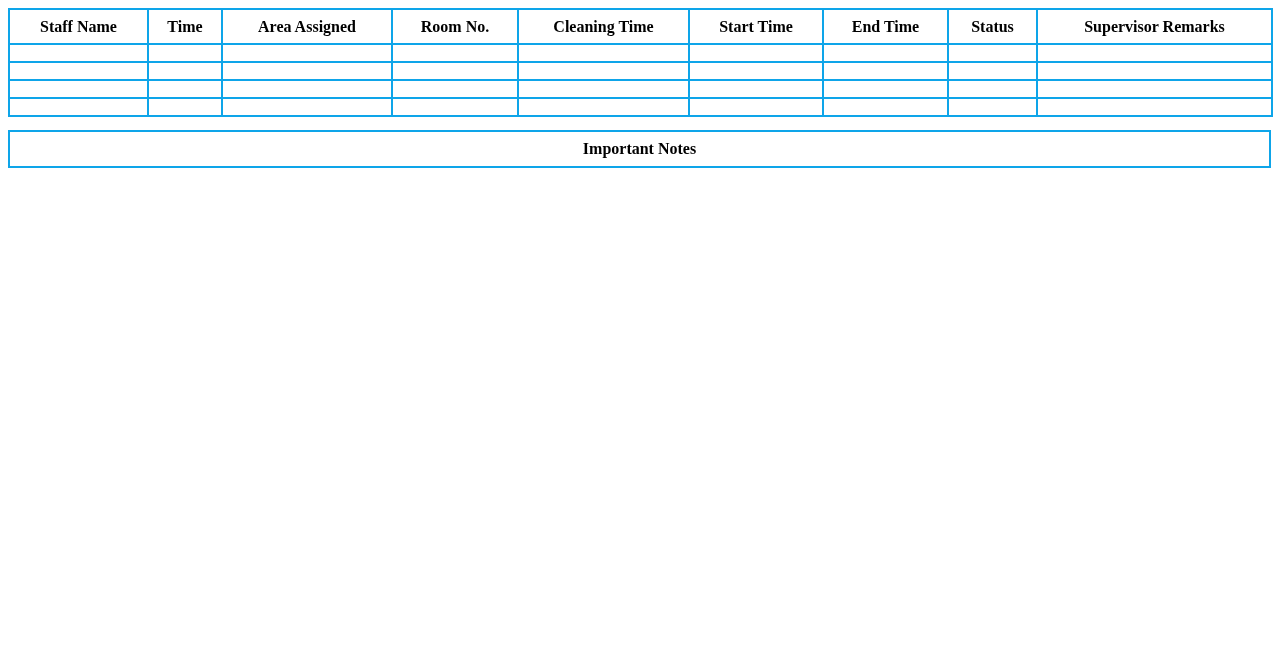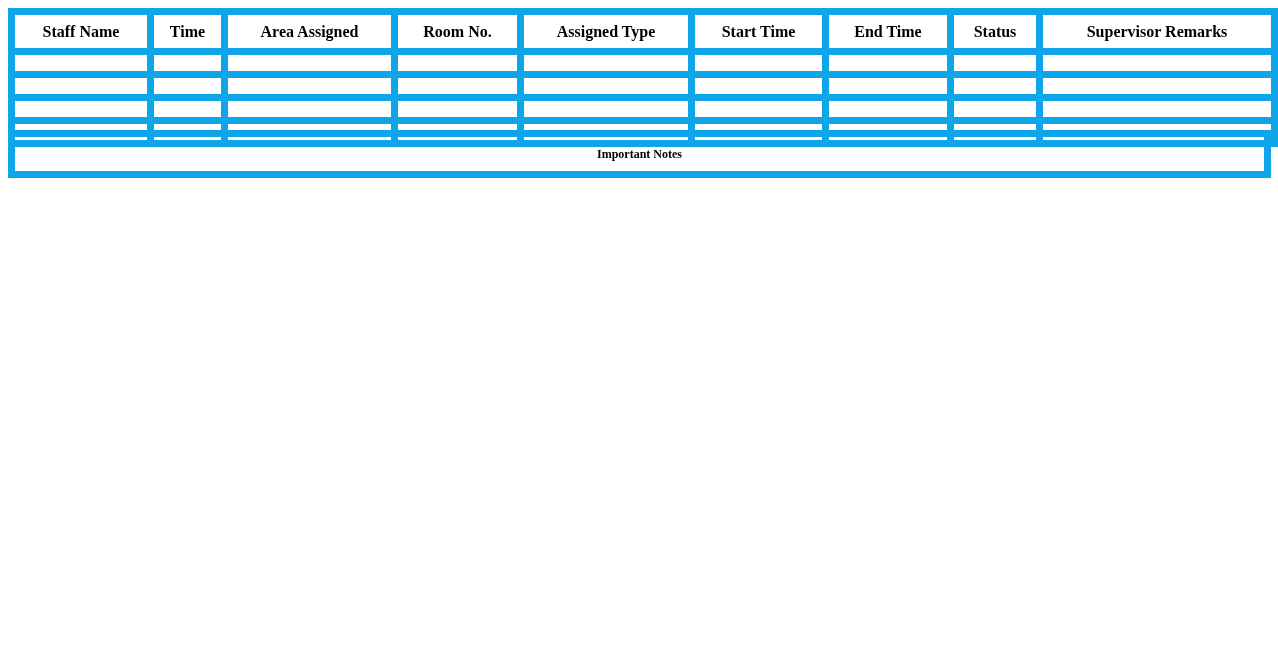--- a/index.html
+++ b/index.html
@@ -8,30 +8,30 @@
       font-family: "Liberation Serif", "DejaVu Serif", serif;
       font-size: 16px; color: #000;
     }
     table {
       border-collapse: collapse;
       position: absolute;
       left: 8px;
       width: 1263px;
       table-layout: fixed;
     }
-    td, th { border: 7px solid #0ea5e9; padding: 0; }
+    td, th { border: 2px solid #0ea5e9; padding: 0; }
     #schedule { top: 8px; }
     #schedule th {
       height: 33px; font-weight: bold; text-align: center; vertical-align: middle;
       font-size: 16px;
     }
     #schedule td { height: 16px; }
     #notes { top: 130px; }
     #notes th, #notes td {
-      height: 34px; text-align: center; vertical-align: middle; font-size: 12px;
+      height: 34px; text-align: center; vertical-align: middle; font-size: 16px;
     }
     #notes th { font-weight: bold; }
   </style>
 </head>
 <body>
 
 <table id="schedule">
   <colgroup>
     <col style="width:139px">
       <col style="width:74px">
@@ -42,21 +42,21 @@
     <col style="width:125px">
       <col style="width:89px">
       <col style="width:235px">
   </colgroup>
   <thead>
     <tr>
       <th>Staff Name</th>
       <th>Time</th>
       <th>Area Assigned</th>
       <th>Room No.</th>
-      <th>Assigned Type</th>
+      <th>Cleaning Time</th>
       <th>Start Time</th>
       <th>End Time</th>
       <th>Status</th>
       <th>Supervisor Remarks</th>
     </tr>
   </thead>
   <tbody>
     <tr>
       <td></td>
       <td></td>

